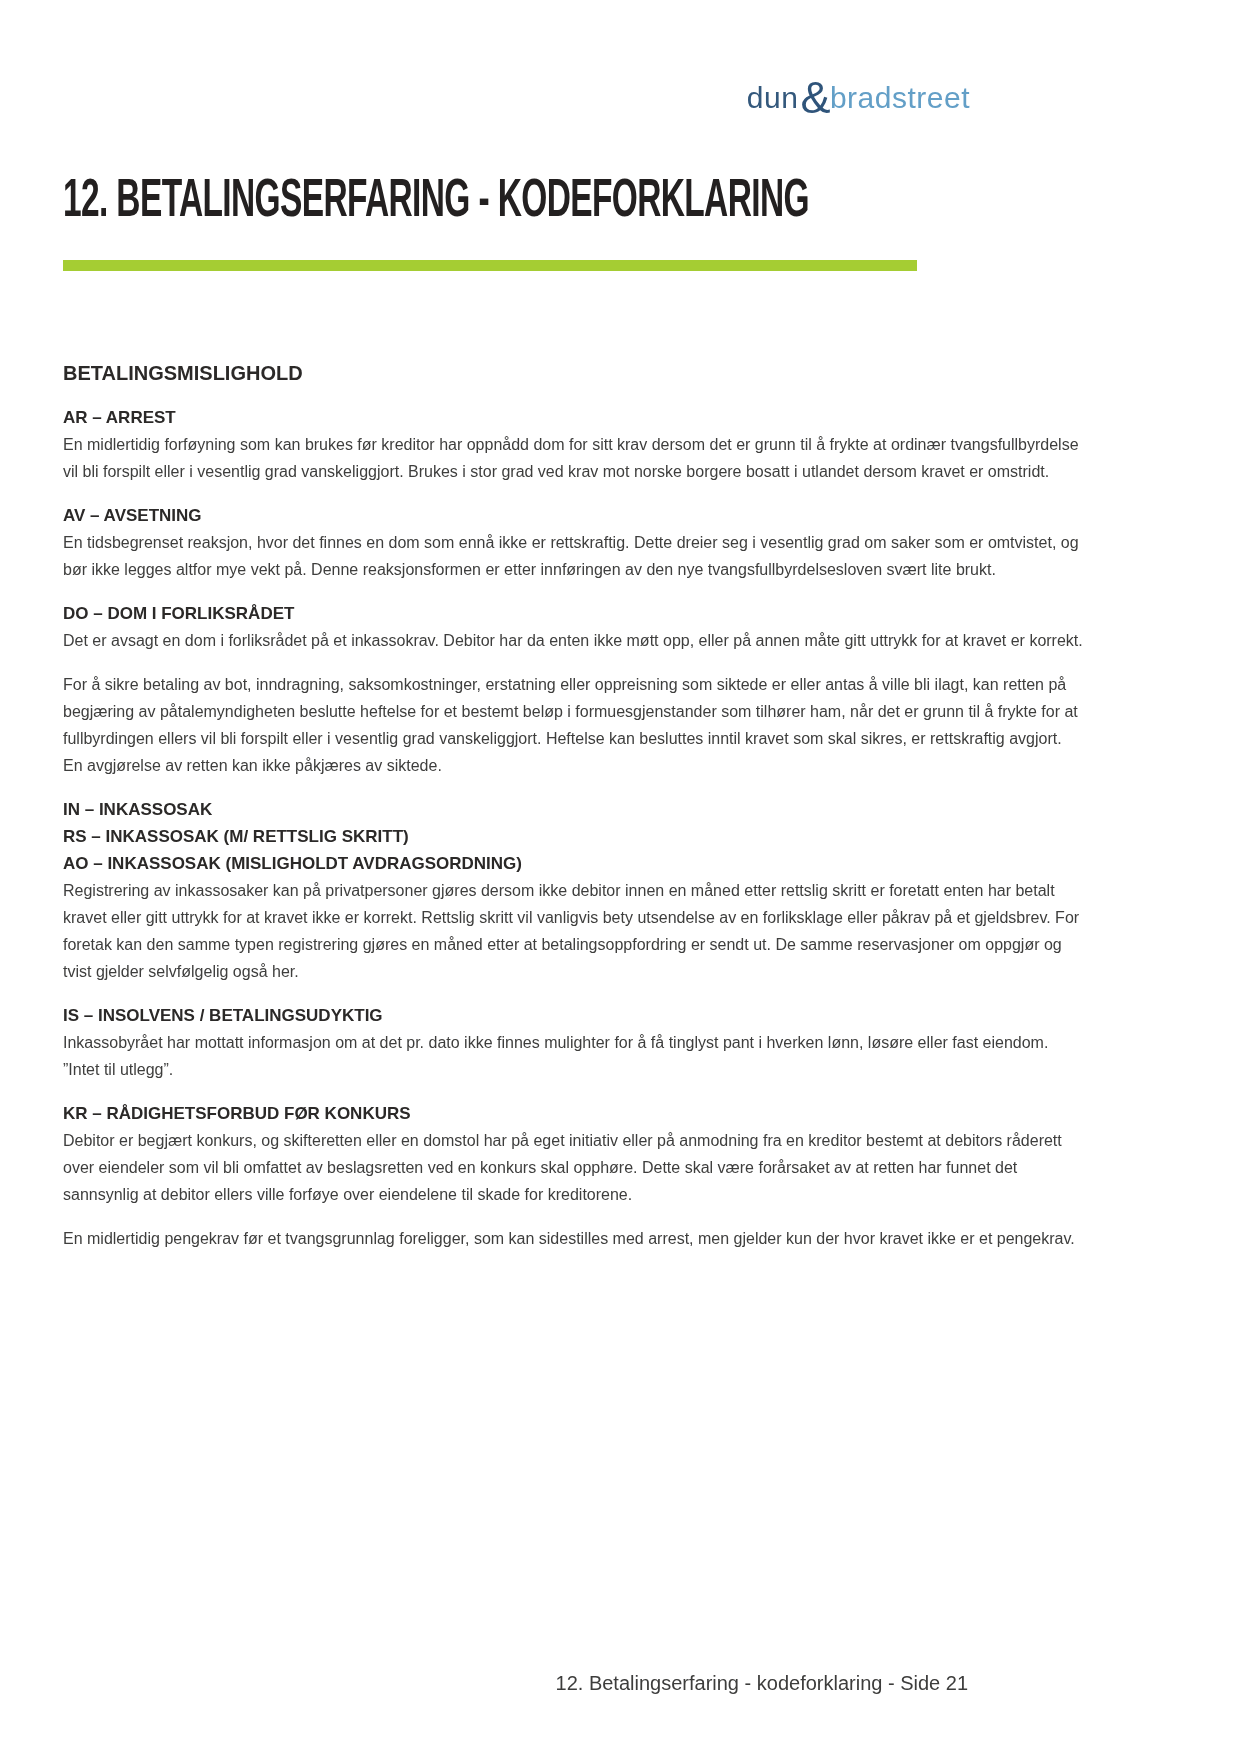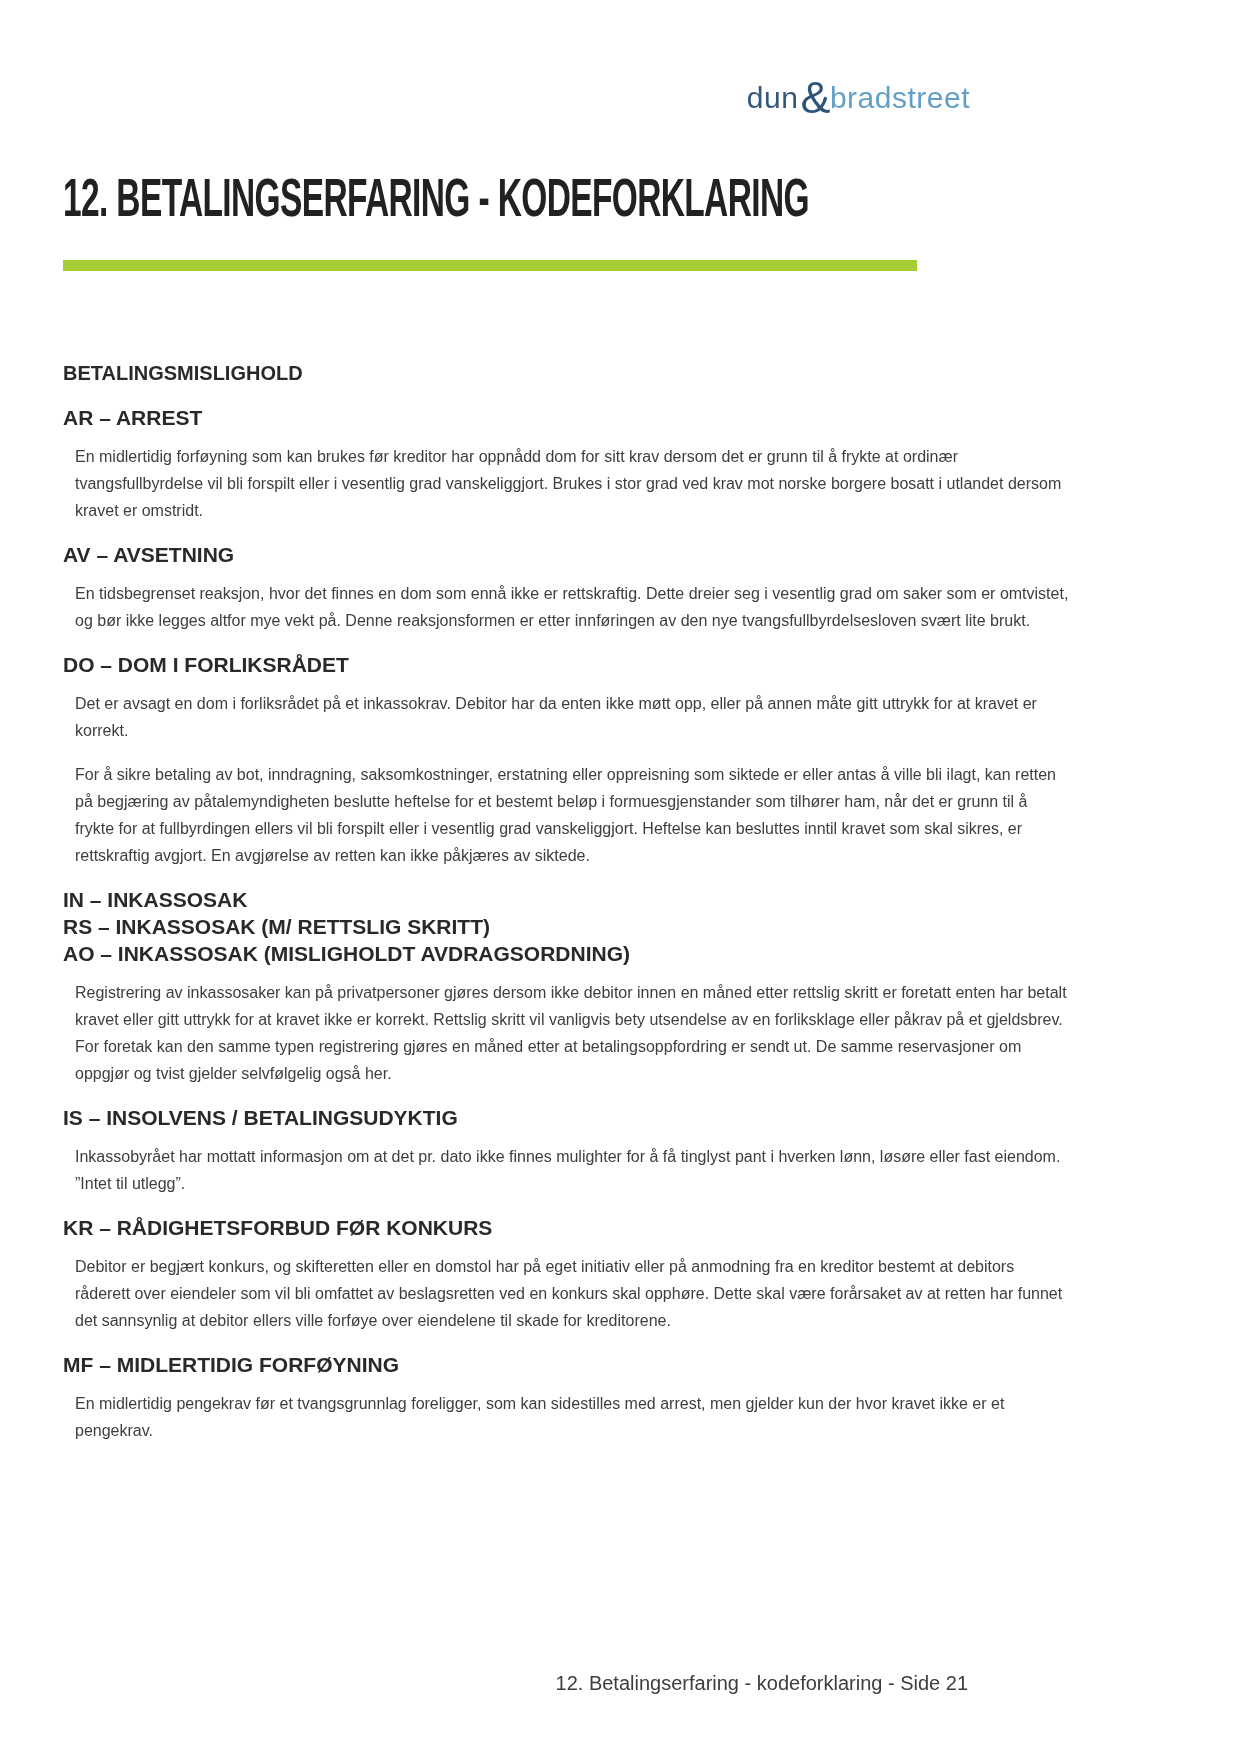--- a/index.html
+++ b/index.html
@@ -76,27 +76,27 @@
   .category-heading {
     margin: 0;
     font-size: 20px;
     line-height: 27px;
     font-weight: 700;
     color: #2b2928;
   }
   .section { margin-top: 17px; }
   .section h3 {
     margin: 0;
-    font-size: 21px;
+    font-size: 17px;
     line-height: 27px;
     font-weight: 700;
     color: #2b2928;
   }
   .section p {
-    margin: 12px;
+    margin: 0;
     color: #3e3e3d;
   }
 
   
   .page-footer {
     position: absolute;
     top: 1672px;
     right: 178px;
     font-size: 20px;
     color: #3d3d3c;
@@ -151,21 +151,20 @@
       <h3>IS – INSOLVENS / BETALINGSUDYKTIG</h3>
       <p>Inkassobyrået har mottatt informasjon om at det pr. dato ikke finnes mulighter for å få tinglyst pant i hverken lønn, løsøre eller fast eiendom. ”Intet til utlegg”.</p>
     </section>
 
     <section class="section">
       <h3>KR – RÅDIGHETSFORBUD FØR KONKURS</h3>
       <p>Debitor er begjært konkurs, og skifteretten eller en domstol har på eget initiativ eller på anmodning fra en kreditor bestemt at debitors råderett over eiendeler som vil bli omfattet av beslagsretten ved en konkurs skal opphøre. Dette skal være forårsaket av at retten har funnet det sannsynlig at debitor ellers ville forføye over eiendelene til skade for kreditorene.</p>
     </section>
 
     <section class="section">
-      <h3>MF – MIDLERTIDIG FORFØYNING</h3>
       <p>En midlertidig pengekrav før et tvangsgrunnlag foreligger, som kan sidestilles med arrest, men gjelder kun der hvor kravet ikke er et pengekrav.</p>
     </section>
 
   </div>
 
   <div class="page-footer">12. Betalingserfaring - kodeforklaring - Side 21</div>
 
 </div>
 
 </body></html>

